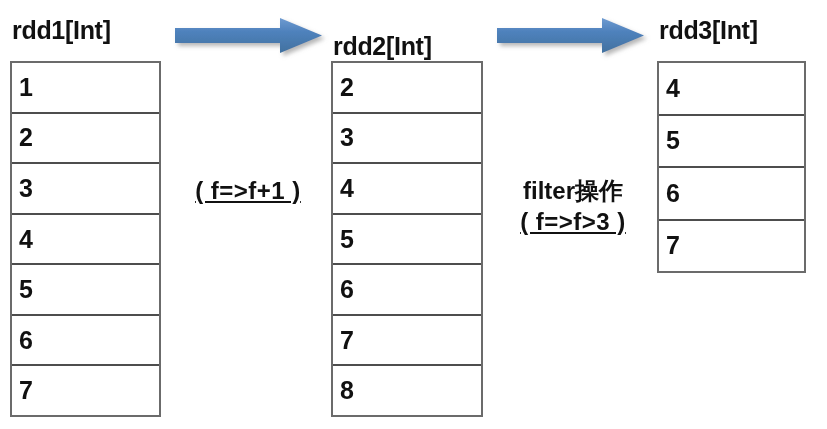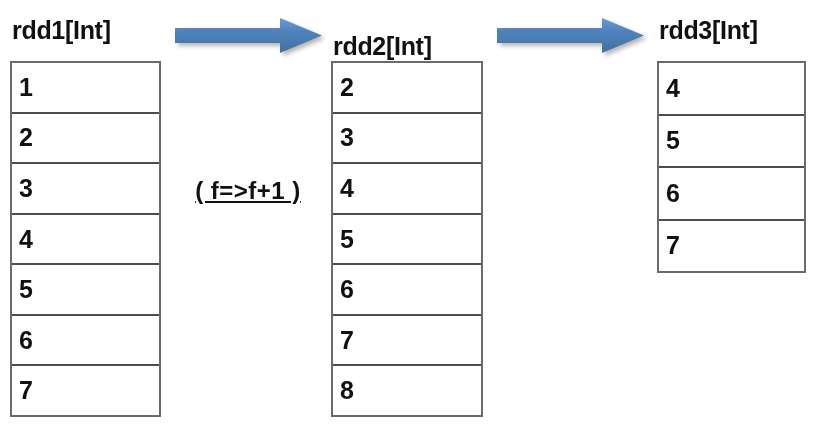--- a/index.html
+++ b/index.html
@@ -146,20 +146,24 @@
         <linearGradient id="agrad2" x1="0" y1="0" x2="0" y2="1">
           <stop offset="0%" stop-color="#6f9bd1"></stop>
           <stop offset="38%" stop-color="#4f82bd"></stop>
           <stop offset="100%" stop-color="#41719f"></stop>
         </linearGradient>
       </defs>
       <path d="M 0,10 L 105,10 L 105,0 L 147,17.5 L 105,35 L 105,25 L 0,25 Z" fill="url(#agrad2)" filter="url(#shadow2)"></path>
     </svg>
   </div>
 
+  <div class="op-label" style="left:492px; top:176px; width:162px;">
+    <span class="op-name">filter操作</span>
+    <span class="op-fn">( f=&gt;f&gt;3 )</span>
+  </div>
 
   <div class="rdd-header" style="left:659px; top:18px;">rdd3[Int]</div>
 
   <div class="rdd-table" style="left:657px; top:61px; width:149px; height:212px;">
     <div class="rdd-cell">4</div>
     <div class="rdd-cell">5</div>
     <div class="rdd-cell">6</div>
     <div class="rdd-cell">7</div>
   </div>
 

